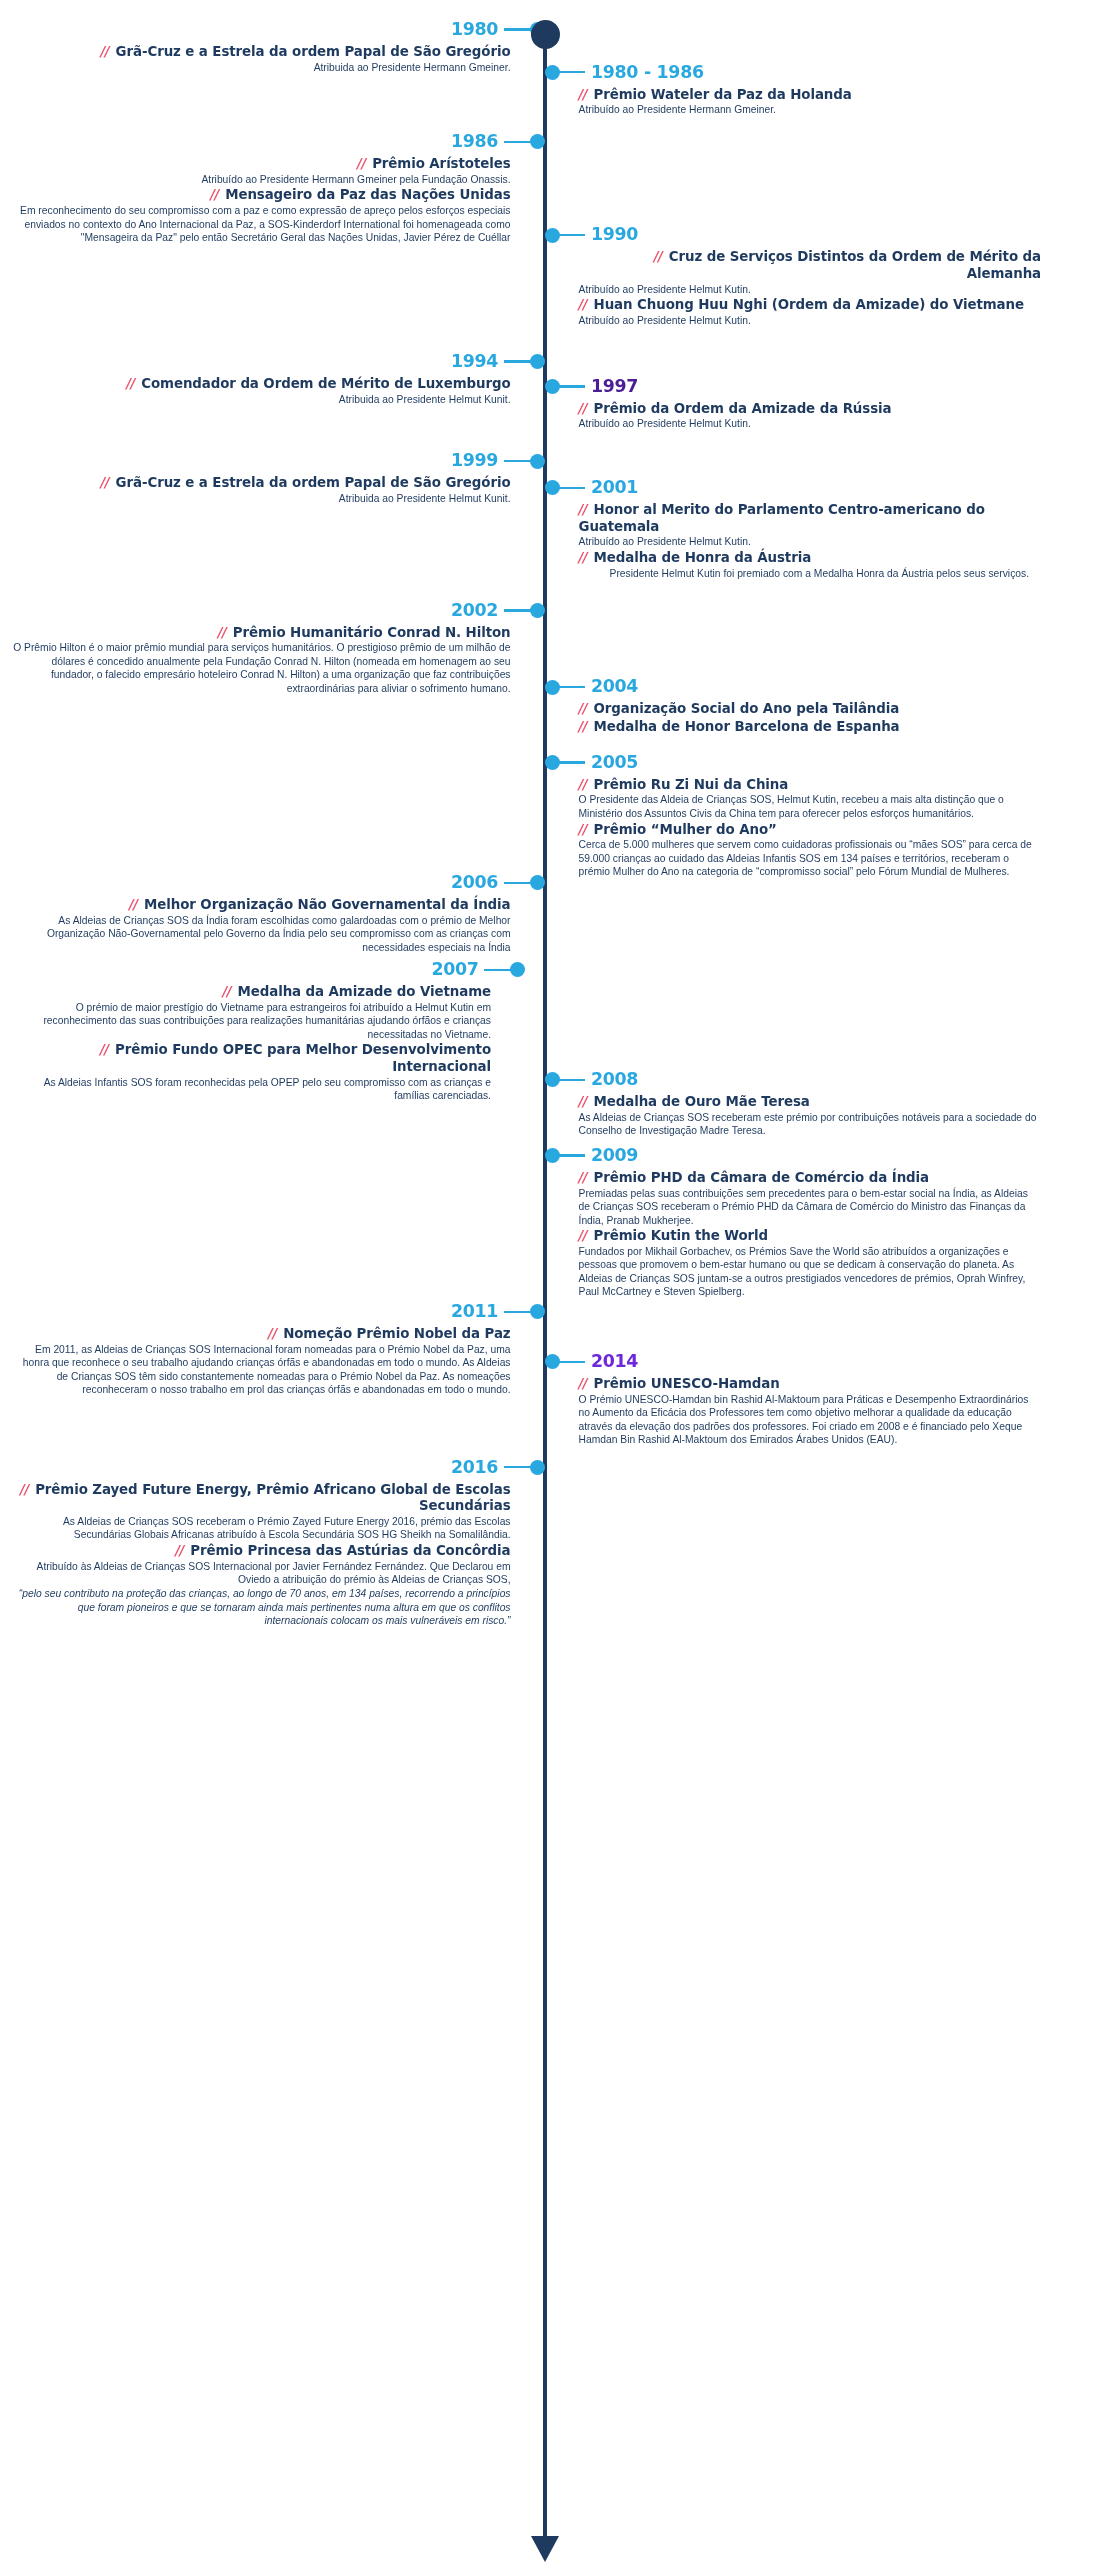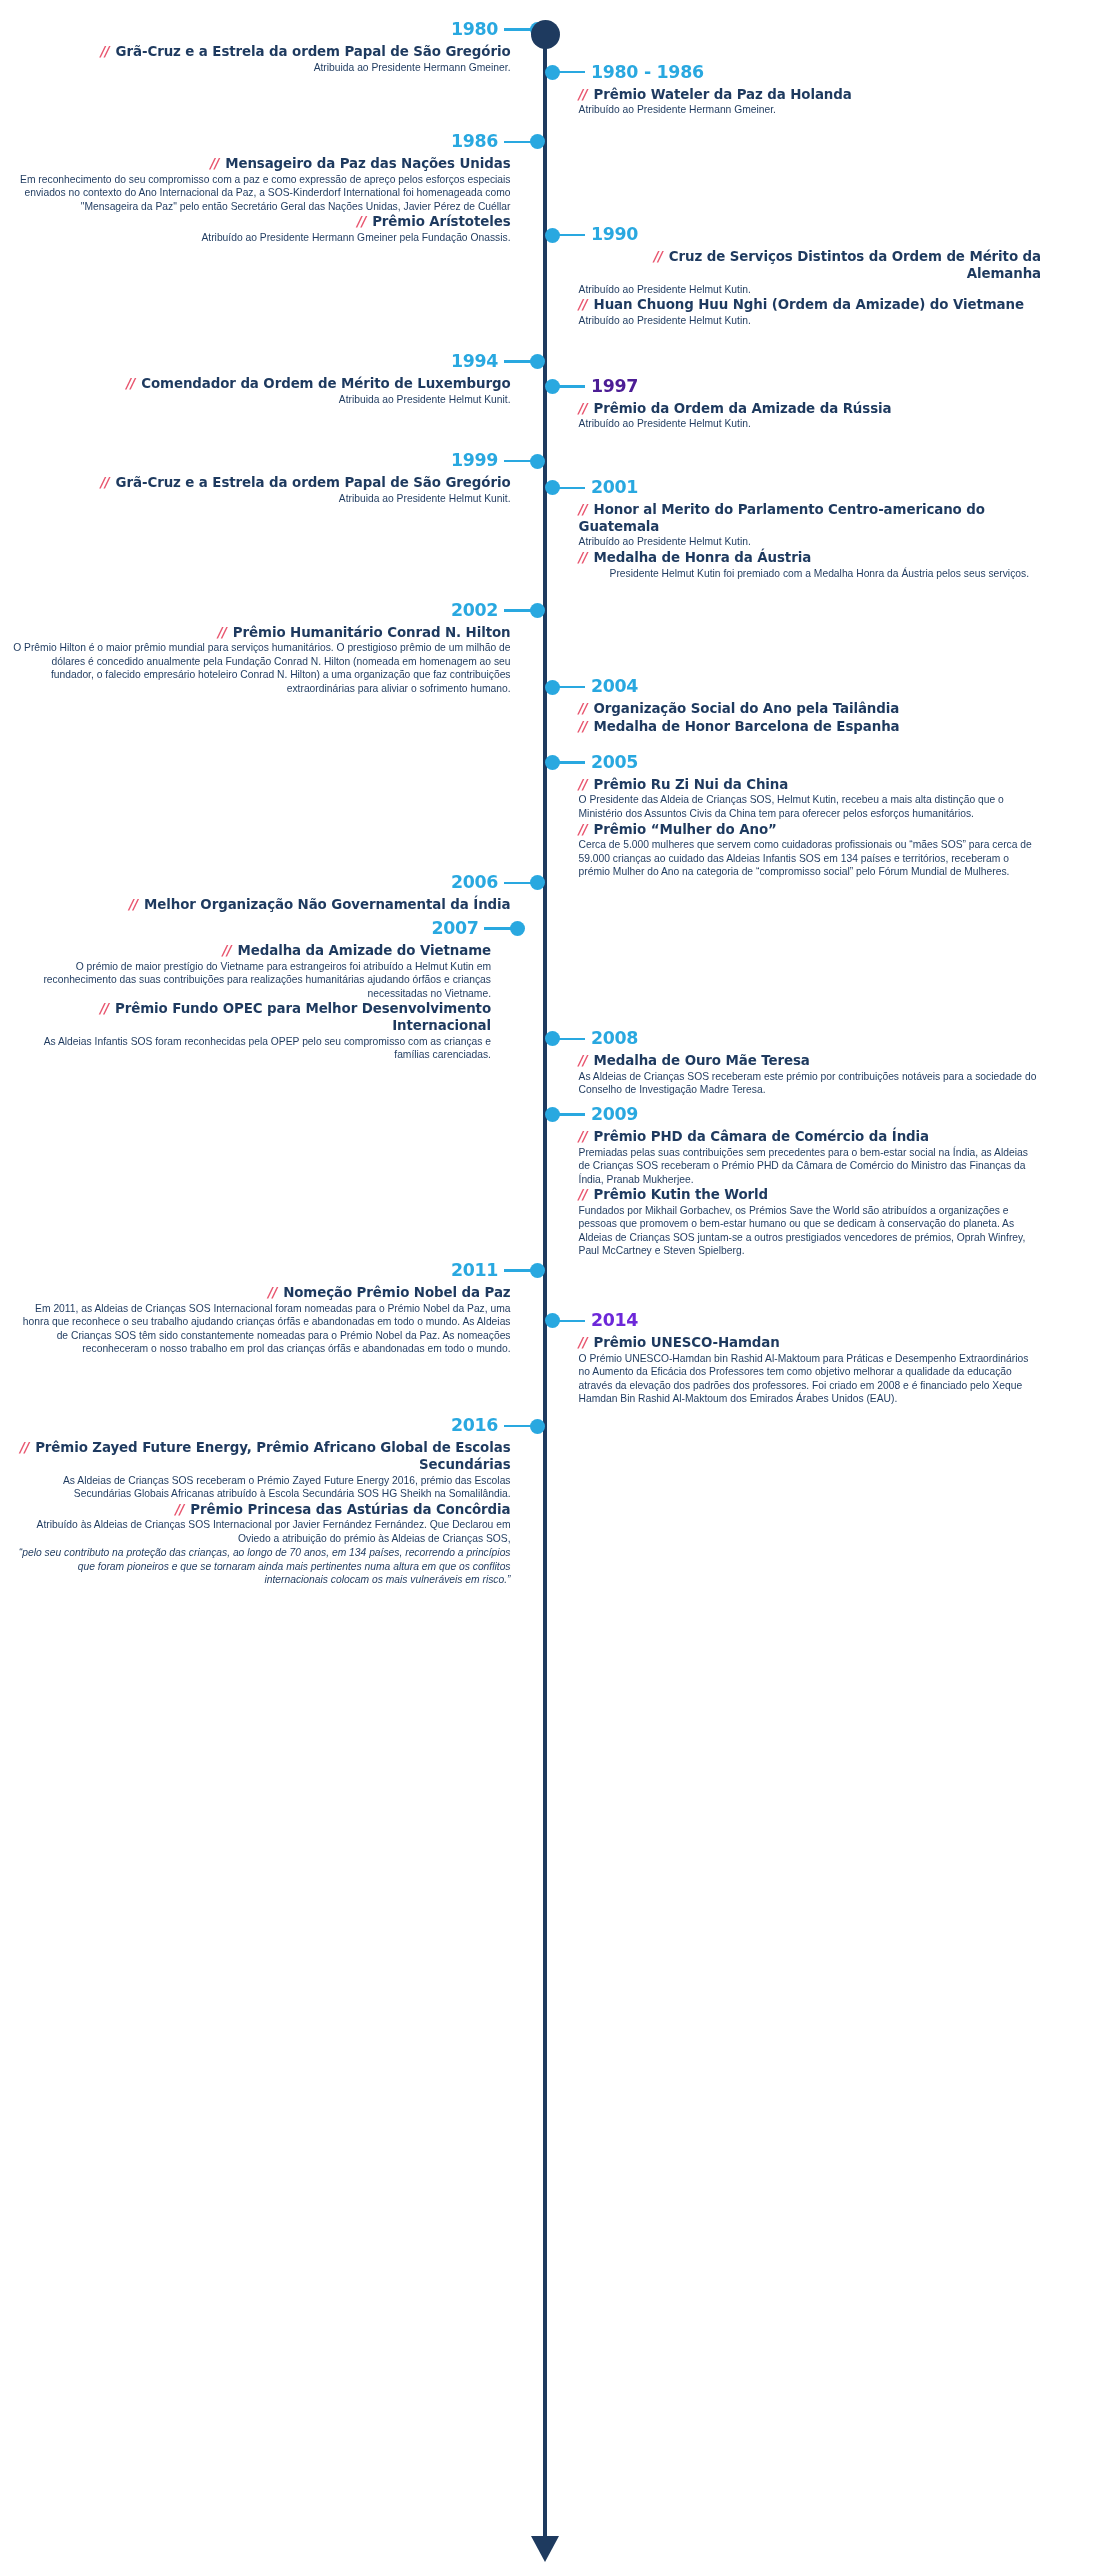--- a/index.html
+++ b/index.html
@@ -175,27 +175,27 @@
       </div>
       <div class="tl-row" style="margin-top: 16px;">
         <div class="col-left">
           <div class="year-wrap">
             <span class="year-label" style="color: rgb(41, 168, 224);">1986</span>
             <span class="year-stem" style="background: rgb(41, 168, 224);"></span>
             <span class="year-dot" style="background: rgb(41, 168, 224);"></span>
           </div>
           <div class="awards">
             <div class="award">
+              <div class="award-title" style="color: rgb(30, 58, 95);"><span class="slash" style="color: rgb(232, 86, 111);">//</span> <span>Prêmio Arístoteles</span></div>
+              <div class="award-desc" style="color: rgb(30, 58, 95);">Atribuído ao Presidente Hermann Gmeiner pela Fundação Onassis.</div>
+            </div>
+            <div class="award">
               <div class="award-title" style="color: rgb(30, 58, 95);"><span class="slash" style="color: rgb(232, 86, 111);">//</span> <span>Mensageiro da Paz das Nações Unidas</span></div>
               <div class="award-desc" style="color: rgb(30, 58, 95);">Em reconhecimento do seu compromisso com a paz e como expressão de apreço pelos esforços especiais enviados no contexto do Ano Internacional da Paz, a SOS-Kinderdorf International foi homenageada como "Mensageira da Paz" pelo então Secretário Geral das Nações Unidas, Javier Pérez de Cuéllar</div>
             </div>
-            <div class="award">
-              <div class="award-title" style="color: rgb(30, 58, 95);"><span class="slash" style="color: rgb(232, 86, 111);">//</span> <span>Prêmio Arístoteles</span></div>
-              <div class="award-desc" style="color: rgb(30, 58, 95);">Atribuído ao Presidente Hermann Gmeiner pela Fundação Onassis.</div>
-            </div>
           </div>
         </div>
         <div class="col-right"></div>
       </div>
       <div class="tl-row" style="margin-top: -18.7px;">
         <div class="col-left"></div>
         <div class="col-right">
           <div class="year-wrap">
             <span class="year-dot" style="background: rgb(41, 168, 224);"></span>
             <span class="year-stem" style="background: rgb(41, 168, 224);"></span>
@@ -338,20 +338,21 @@
       <div class="tl-row" style="margin-top: -5px;">
         <div class="col-left">
           <div class="year-wrap">
             <span class="year-label" style="color: rgb(41, 168, 224);">2006</span>
             <span class="year-stem" style="background: rgb(41, 168, 224);"></span>
             <span class="year-dot" style="background: rgb(41, 168, 224);"></span>
           </div>
           <div class="awards">
             <div class="award">
               <div class="award-title" style="color: rgb(30, 58, 95);"><span class="slash" style="color: rgb(232, 86, 111);">//</span> <span>Melhor Organização Não Governamental da Índia</span></div>
+              <div class="award-desc" style="color: rgb(30, 58, 95);">As Aldeias de Crianças SOS da Índia foram escolhidas como galardoadas com o prémio de Melhor Organização Não-Governamental pelo Governo da Índia pelo seu compromisso com as crianças com necessidades especiais na Índia</div>
             </div>
           </div>
         </div>
         <div class="col-right"></div>
       </div>
       <div class="tl-row" style="margin-top: 6.2px; gap: 40px;">
         <div class="col-left">
           <div class="year-wrap">
             <span class="year-label" style="color: rgb(41, 168, 224);">2007</span>
             <span class="year-stem" style="background: rgb(41, 168, 224);"></span>

